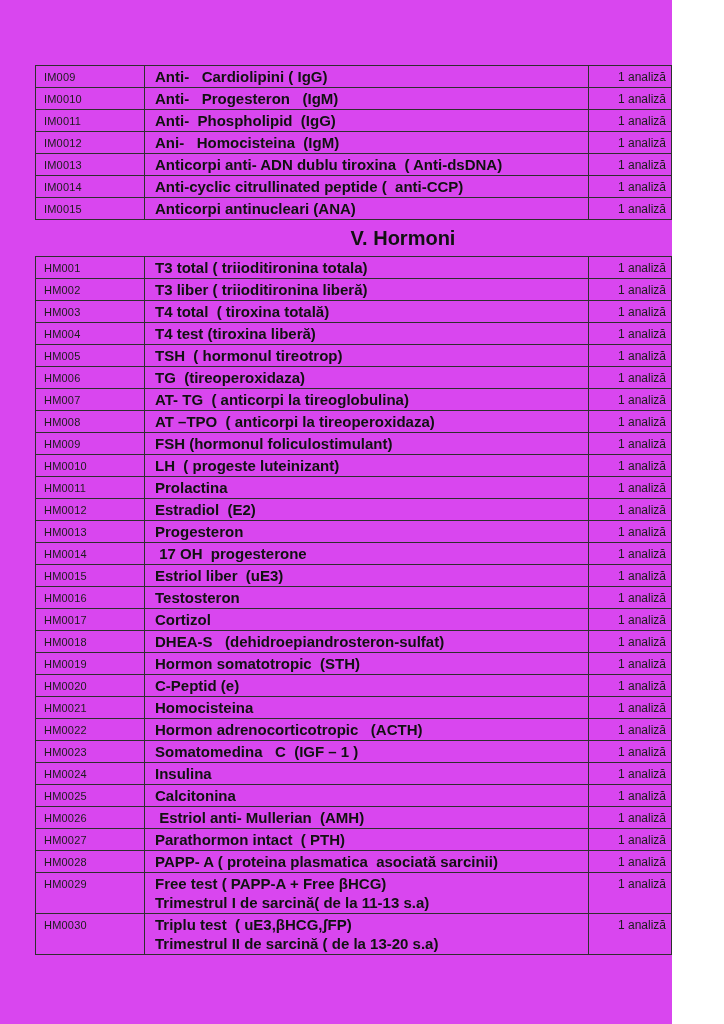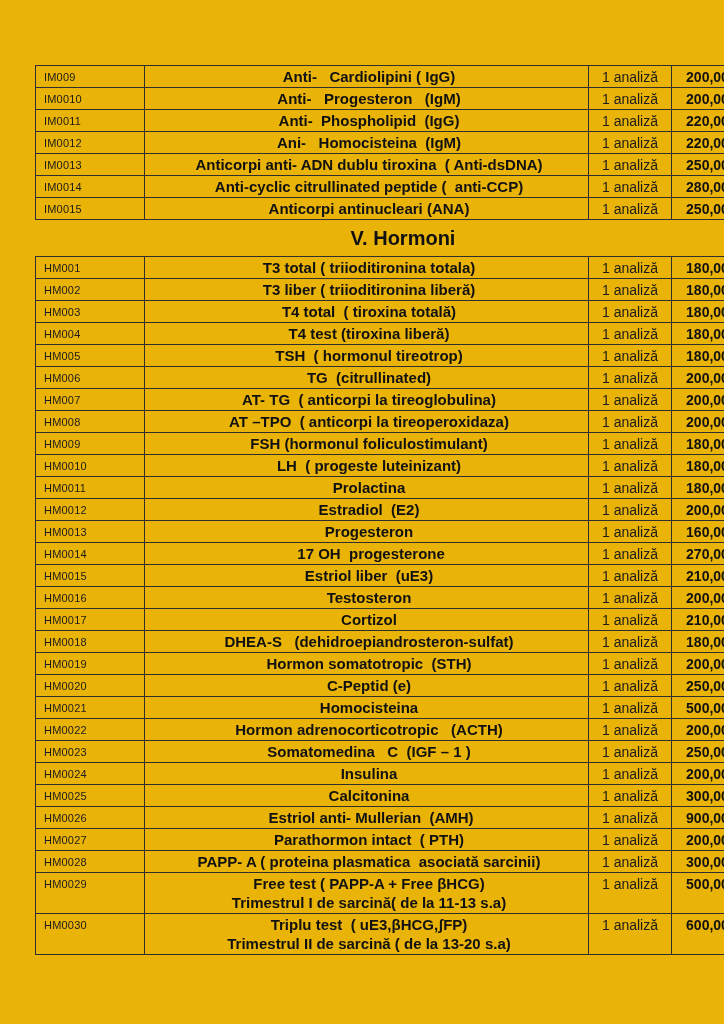--- a/index.html
+++ b/index.html
@@ -2,23 +2,23 @@
 <html><head>
 <meta charset="utf-8">
 <style>
   html, body {
     margin: 0;
     padding: 0;
     background: #ffffff;
   }
   .page {
     position: relative;
-    width: 724px;
+    width: 672px;
     height: 1024px;
-    background: #eab308;
+    background: #d946ef;
     font-family: "Liberation Sans", sans-serif;
     color: #1a1a1a;
     overflow: hidden;
   }
   table.price-table {
     border-collapse: collapse;
     table-layout: fixed;
     width: 656px;
     margin-left: 35px;
   }
@@ -38,31 +38,30 @@
     padding-top: 3px;
     color: #1c1c1c;
     letter-spacing: 0.2px;
   }
   td.name {
     width: 428px;
     font-weight: bold;
     font-size: 15px;
     padding-left: 10px;
     color: #111111;
-    text-align: center;
   }
   td.name div {
     white-space: pre-wrap;
     line-height: 19px;
   }
   td.qty {
     width: 72px;
-    font-size: 14px;
+    font-size: 12px;
     line-height: 16px;
-    text-align: center;
+    text-align: right;
     padding-top: 3px;
     color: #1c1c1c;
   }
   td.price {
     width: 61px;
     font-weight: bold;
     font-size: 14px;
     line-height: 18px;
     text-align: center;
     padding-top: 2px;
@@ -184,21 +183,21 @@
           <td class="code">HM005</td>
           <td class="name">
             <div>TSH  ( hormonul tireotrop)</div>
           </td>
           <td class="qty">1 analiză</td>
           <td class="price">180,00</td>
         </tr>
         <tr>
           <td class="code">HM006</td>
           <td class="name">
-            <div>TG  (citrullinated)</div>
+            <div>TG  (tireoperoxidaza)</div>
           </td>
           <td class="qty">1 analiză</td>
           <td class="price">200,00</td>
         </tr>
         <tr>
           <td class="code">HM007</td>
           <td class="name">
             <div>AT- TG  ( anticorpi la tireoglobulina)</div>
           </td>
           <td class="qty">1 analiză</td>

